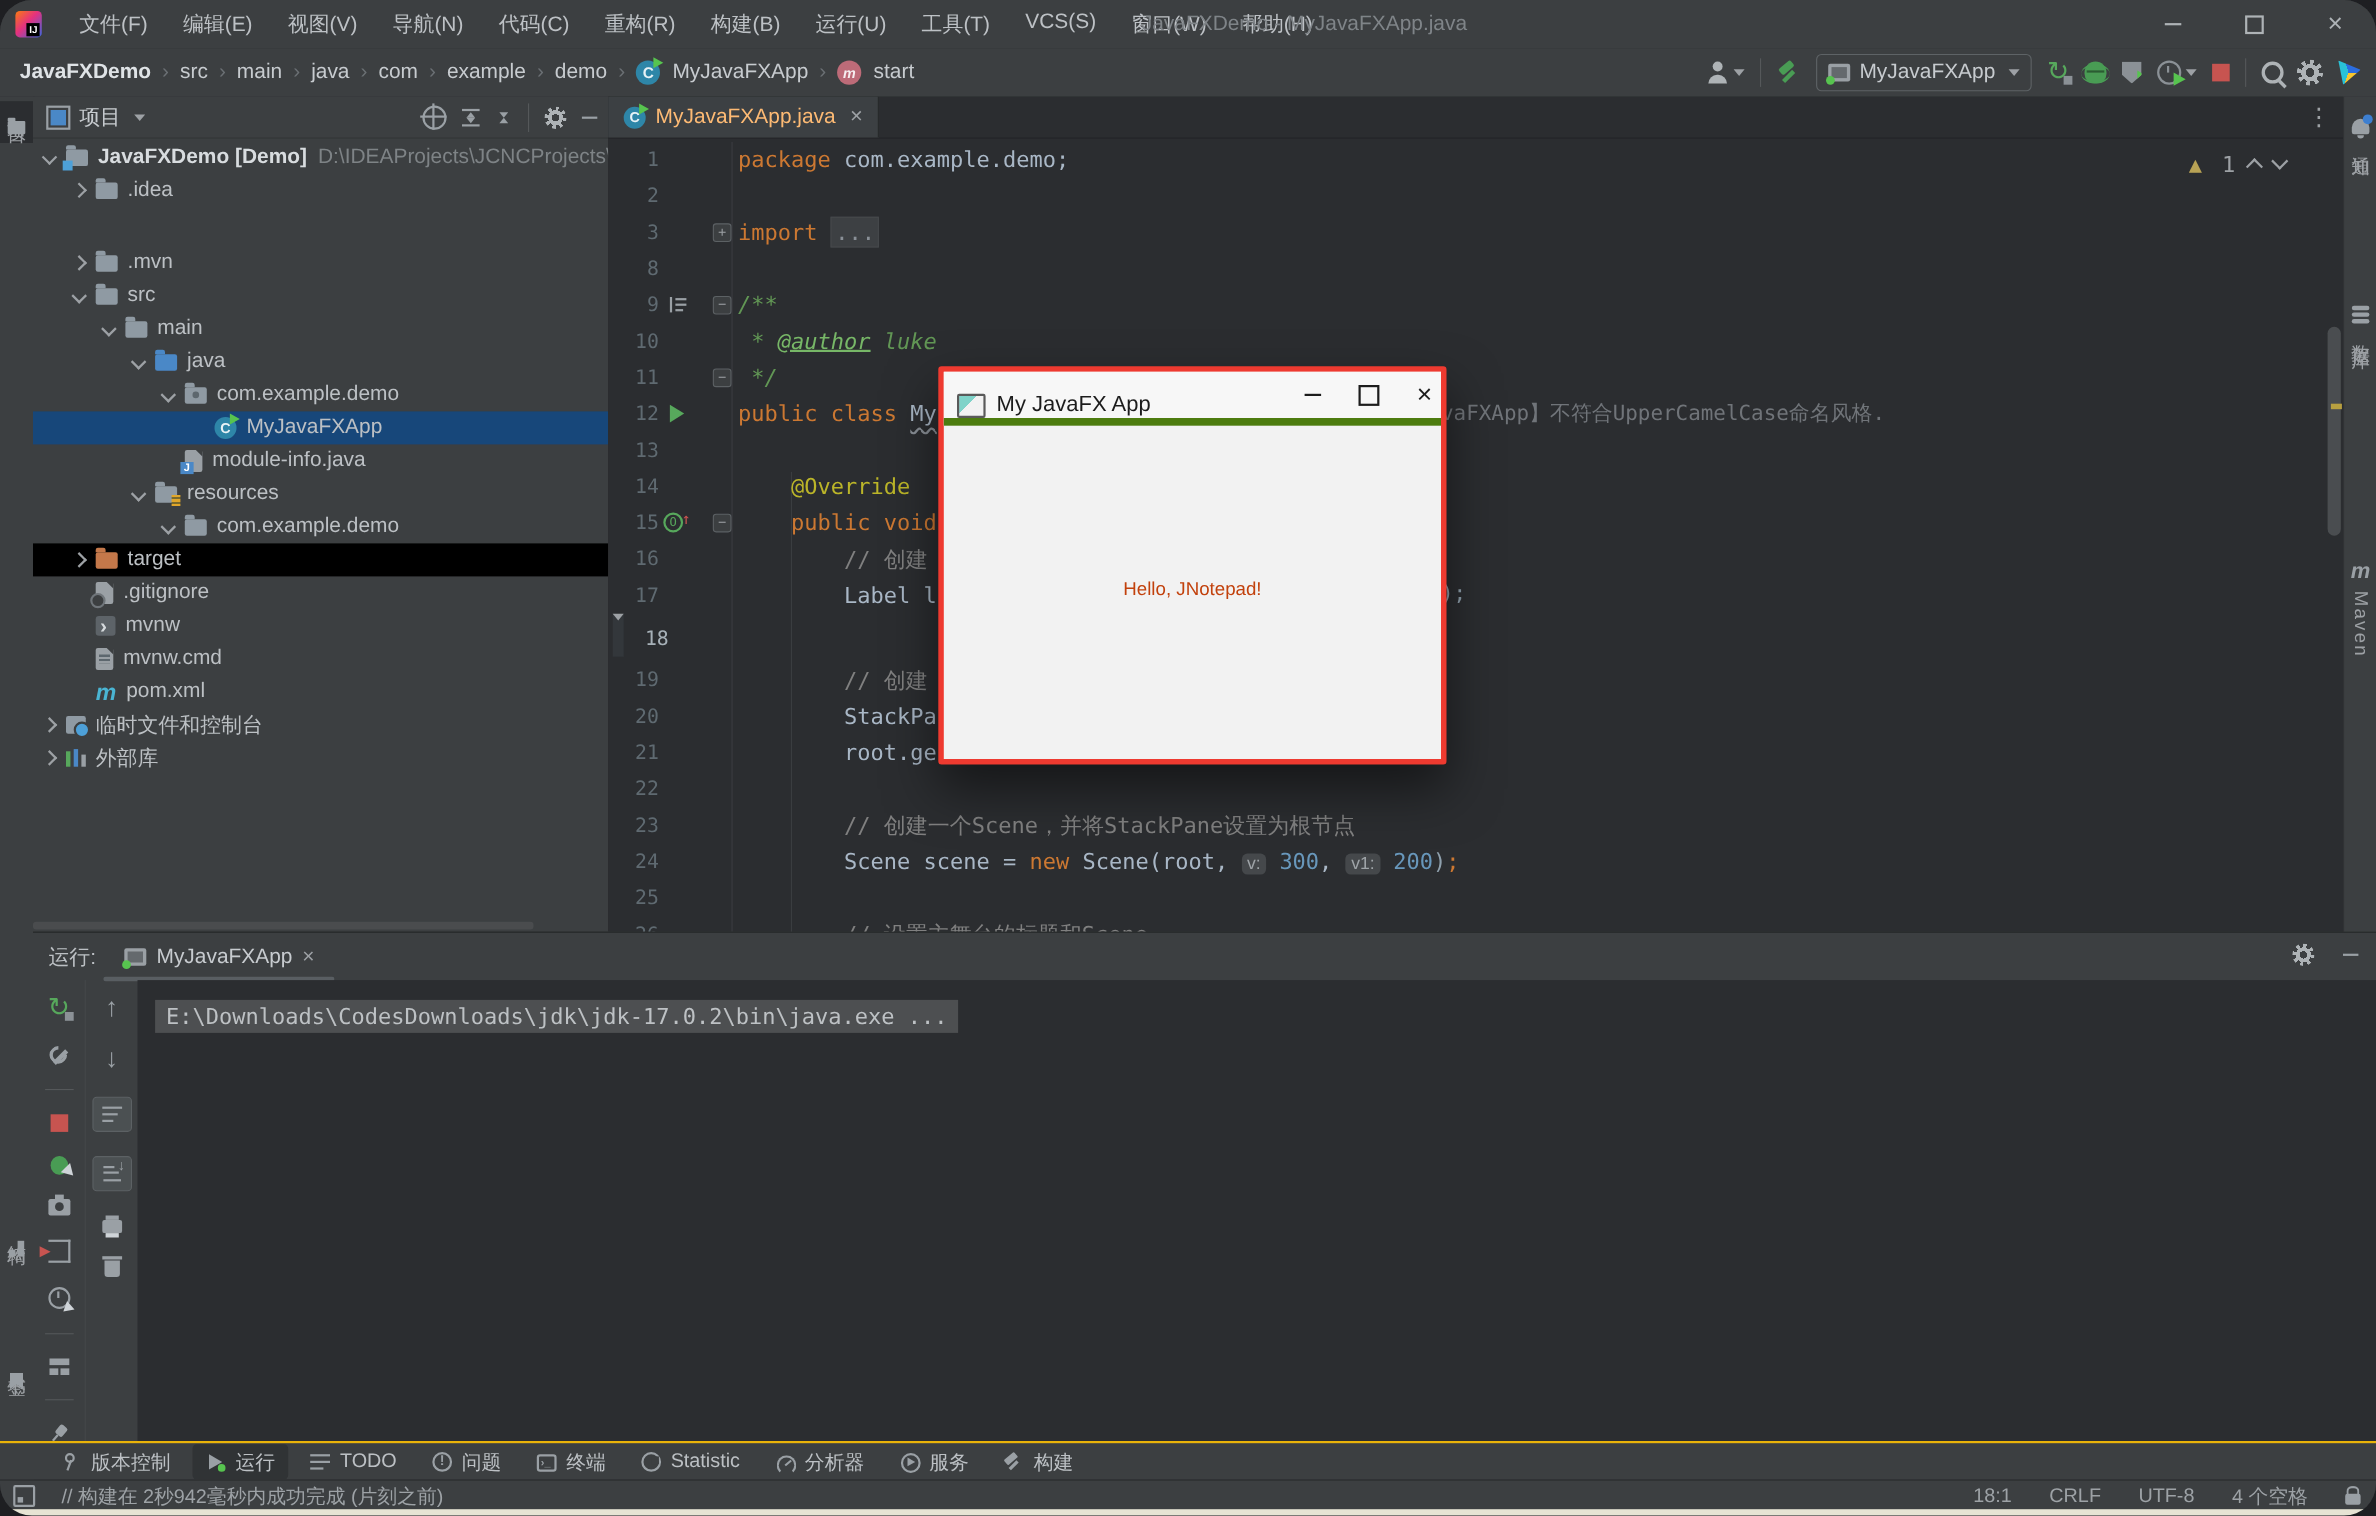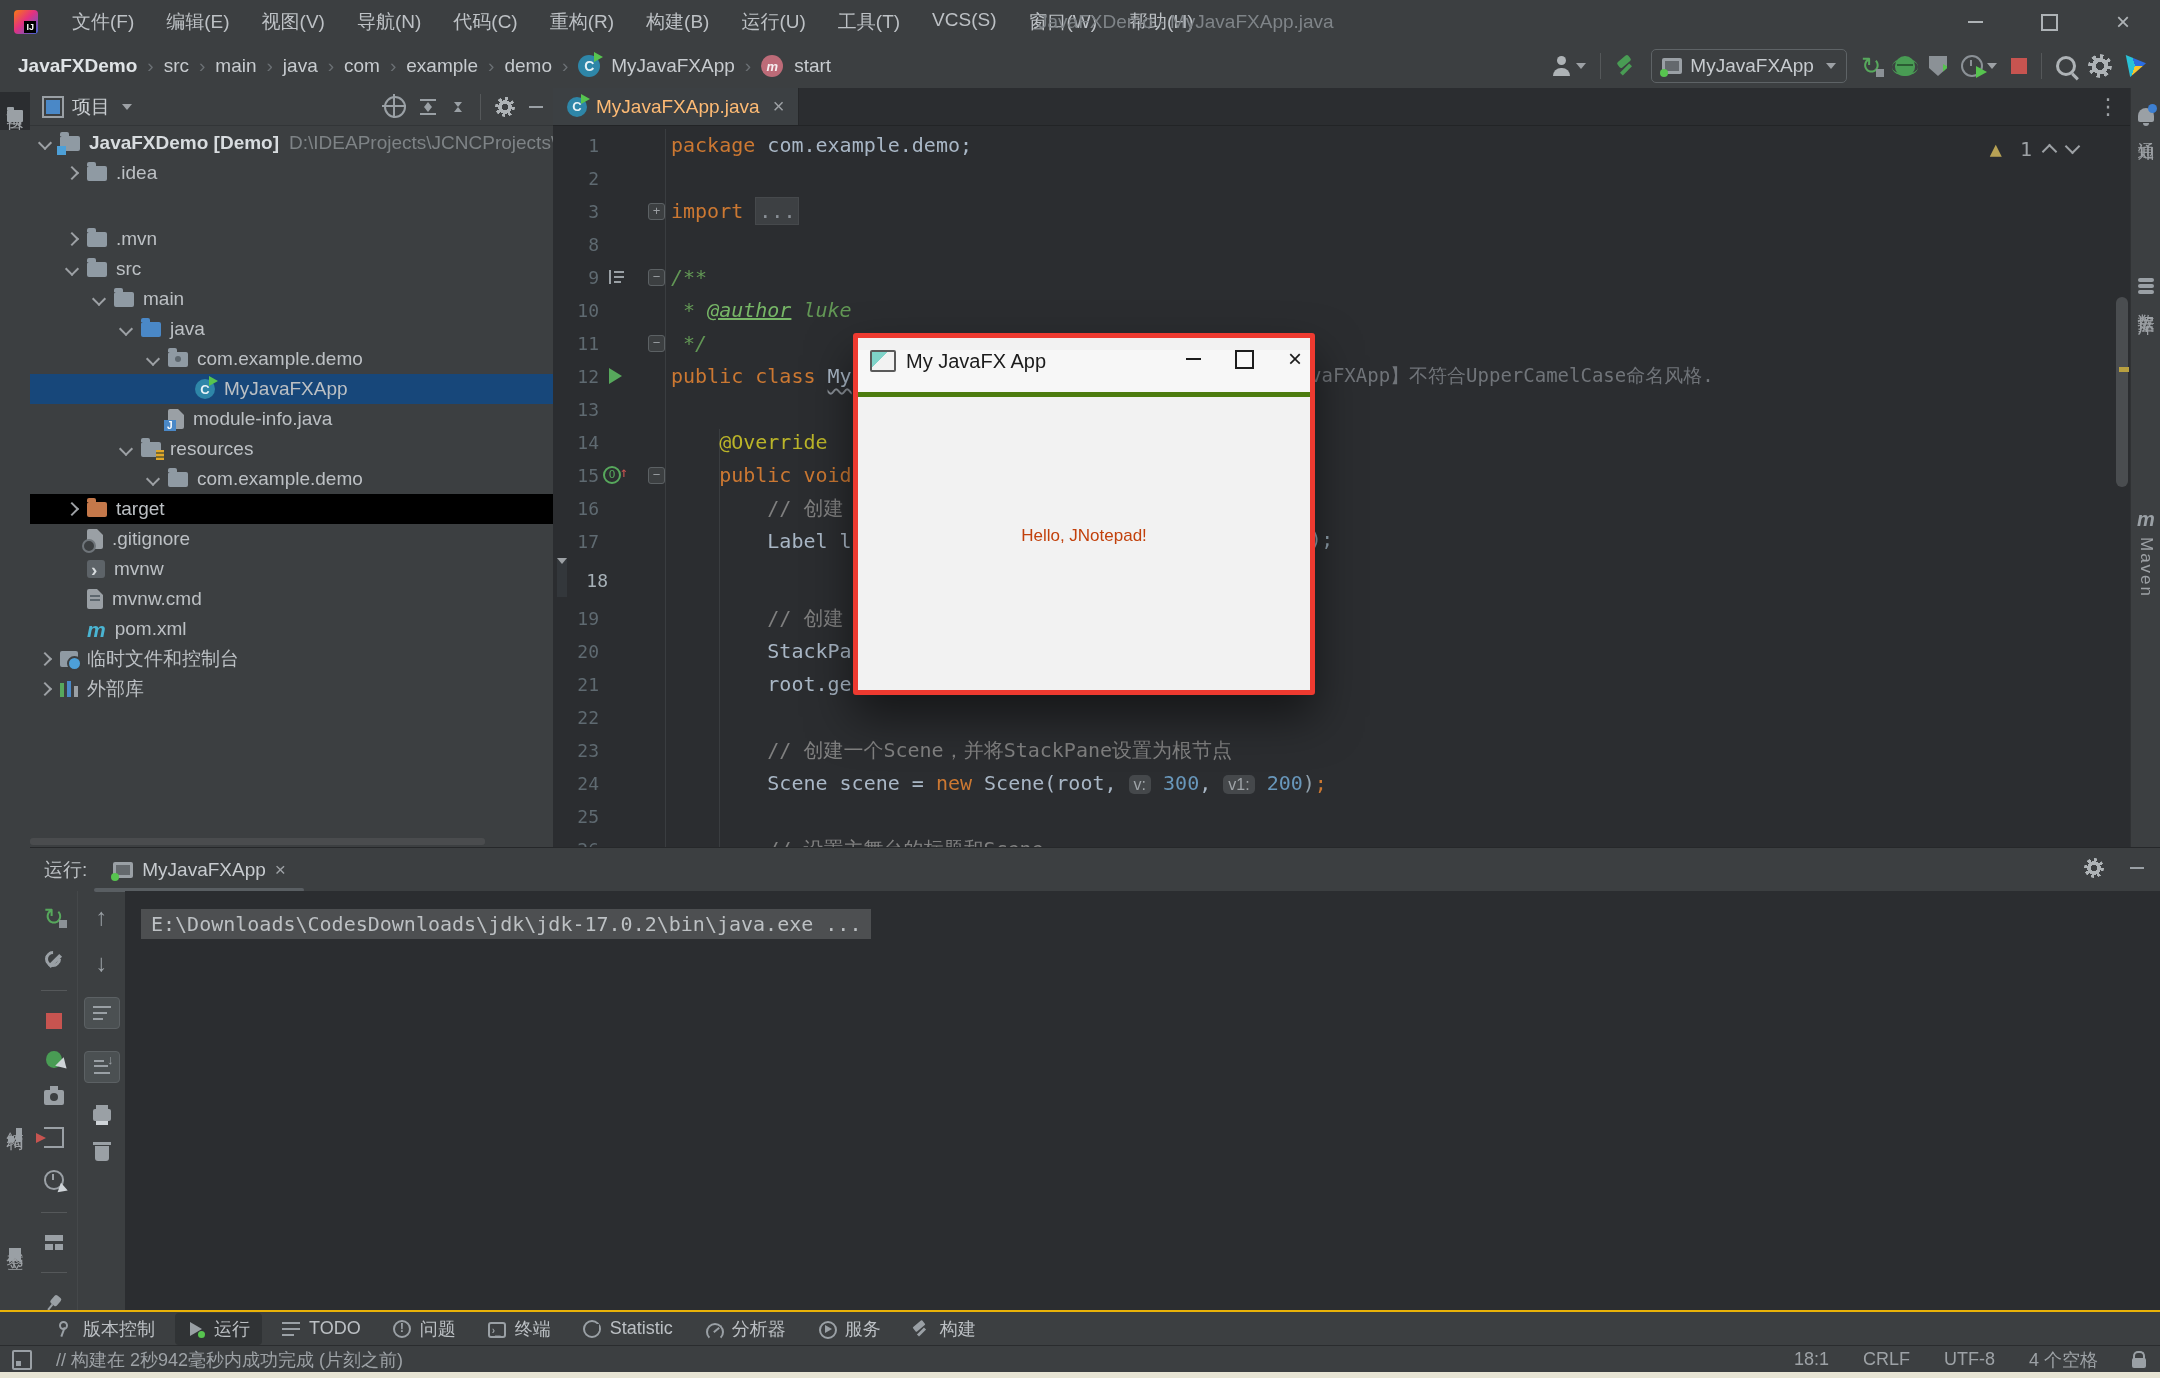--- a/index.html
+++ b/index.html
@@ -1,17 +1,17 @@
 <!DOCTYPE html>
 <html><head>
 <meta charset="utf-8">
 <style>
   html,body{margin:0;padding:0;background:#1e1f22;}
   #app{position:relative;width:2160px;height:1378px;background:#2b2d30;overflow:hidden;
-       font-family:"Liberation Sans",sans-serif;color:#bcc0c4;font-size:19px;}
+       font-family:"Liberation Sans",sans-serif;color:#bcc0c4;font-size:19px;border-radius:29px;}
   .abs{position:absolute;}
   
   #titlebar{left:0;top:0;width:2160px;height:44px;background:#3c3f41;border-bottom:1px solid #303234;display:flex;align-items:center;}
   #logo{width:24px;height:24px;margin:0 18px 0 14px;border-radius:4px;
         background:linear-gradient(135deg,#f97a12 0%,#e4317f 45%,#3b66e0 100%);position:relative;}
   #logo:after{content:"IJ";position:absolute;right:2px;bottom:1px;font-size:9px;font-weight:bold;color:#fff;background:#000;padding:1px 2px;}
   .menu-item{padding:0 16px;color:#bdc1c5;cursor:default;}
   #win-title{position:absolute;left:1038px;color:#7f8488;}
   .wbtns{position:absolute;right:0;top:0;height:44px;display:flex;}
   .wbtn{width:74px;height:44px;display:flex;align-items:center;justify-content:center;color:#aeb3b6;}
@@ -165,21 +165,21 @@
   .i-warn{color:#b8a255;font-size:20px;}
   .mchev{display:inline-block;width:9px;height:9px;border-right:2px solid #9da1a5;border-bottom:2px solid #9da1a5;}
   .mchev.up{transform:rotate(-135deg);margin-top:5px;}
   .mchev.dn{transform:rotate(45deg);margin-bottom:5px;}
   #scrollthumb{position:absolute;right:2px;top:168px;width:12px;height:190px;background:#585b5e;border-radius:6px;opacity:.7;}
   #stripe-warnmark{position:absolute;right:1px;top:238px;width:10px;height:5px;background:#b8a040;}
   .linehint{position:absolute;color:#707479;font-family:"DejaVu Sans Mono",monospace;font-size:19px;}
   
   #fxwin{left:853px;top:333px;width:452px;height:352px;z-index:30;border:5px solid #ee3a30;border-radius:3px;
          background:#f2f2f2;box-shadow:0 22px 46px rgba(0,0,0,.5);}
-  #fxtitle{height:42px;background:#f7f7f7;border-bottom:5px solid #4d7c0f;display:flex;align-items:flex-start;color:#1c1c1c;font-size:20px;margin-top:12px;}
+  #fxtitle{height:42px;background:#f7f7f7;border-bottom:7px solid #4d7c0f;display:flex;align-items:flex-end;color:#1c1c1c;font-size:20px;}
   .i-fxapp{width:22px;height:18px;border:2px solid #5a5a5a;border-radius:2px;margin:0 10px 0 12px;background:linear-gradient(135deg,#7fd3c9 0 40%,#f2f2f2 40%);}
   #fxctrl{position:absolute;right:8px;top:0;height:42px;display:flex;align-items:center;gap:34px;color:#1c1c1c;}
   .fx-min{display:inline-block;width:15px;border-top:2px solid #1c1c1c;}
   .fx-max{display:inline-block;width:15px;height:15px;border:2px solid #1c1c1c;}
   .fx-close{font-size:24px;line-height:1;}
   #fxmsg{position:absolute;left:0;right:0;top:188px;text-align:center;color:#c2410c;font-size:17px;}
   
   #runpanel{left:30px;top:847px;width:2130px;height:463px;background:#3c3f41;border-top:1px solid #26282a;}
   #run-head{height:43px;display:flex;align-items:center;gap:26px;padding-left:14px;position:relative;}
   #run-tab{display:flex;align-items:center;gap:9px;position:relative;height:43px;}

